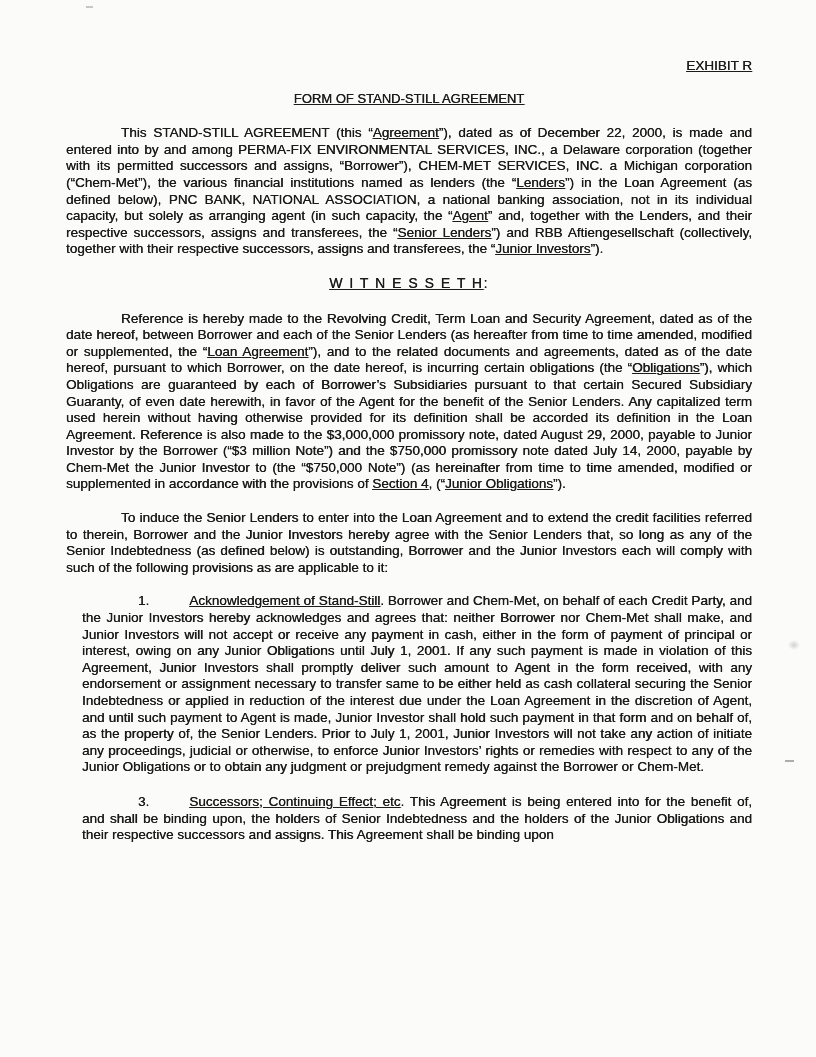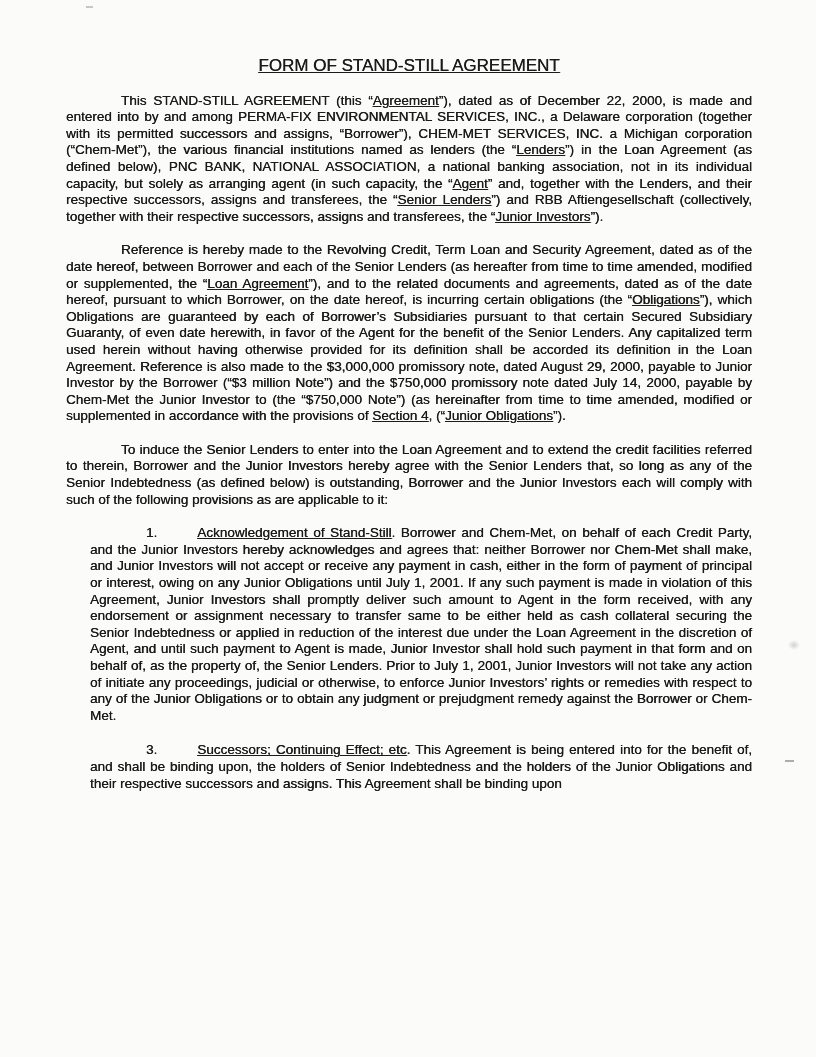--- a/index.html
+++ b/index.html
@@ -22,39 +22,39 @@
     top: 58px;
     width: 686px;
   }
   .u { text-decoration: underline; }
   .exhibit {
     text-align: right;
     margin: 0 0 16px 0;
   }
   .title {
     text-align: center;
-    font-size: 17px;
+    font-size: 13px;
     font-weight: normal;
     margin: 0 0 18px 0;
   }
   .para {
     text-align: justify;
     margin: 0 0 17px 0;
   }
   .indent { text-indent: 55px; }
   .witnesseth {
     text-align: center;
     font-weight: normal;
     font-size: 14px;
     letter-spacing: 1.5px;
     margin: 3px 0 19px 0;
   }
   .sect {
     text-indent: 56px;
-    margin: 0 0 18px 16px;
+    margin: 0 0 18px 8px;
     padding-left: 8px;
   }
   .sectab { display: inline-block; width: 40px; }
   .footer {
     position: absolute;
     left: 62px;
     top: 950px;
     font-size: 11.5px;
     line-height: 14px;
     color: #2c2c2c;
@@ -78,27 +78,31 @@
 </head>
 <body>
 
 <div class="page">
   <div class="artifact artifact-speck"></div>
   <div class="artifact artifact-smudge"></div>
   <div class="artifact artifact-dash"></div>
 
   <div class="content">
 
+    <div class="exhibit">
+      <span class="u">EXHIBIT R</span>
+    </div>
 
     <h1 class="title">
       <span class="u">FORM OF STAND-STILL AGREEMENT</span>
     </h1>
 
     <p class="para indent"><span>This STAND-STILL AGREEMENT (this “</span><span class="u">Agreement</span><span>”), dated as of December 22, 2000, is made and entered into by and among PERMA-FIX ENVIRONMENTAL SERVICES, INC., a Delaware corporation (together with its permitted successors and assigns, “Borrower”), CHEM-MET SERVICES, INC. a Michigan corporation (“Chem-Met”), the various financial institutions named as lenders (the “</span><span class="u">Lenders</span><span>”) in the Loan Agreement (as defined below), PNC BANK, NATIONAL ASSOCIATION, a national banking association, not in its individual capacity, but solely as arranging agent (in such capacity, the “</span><span class="u">Agent</span><span>”  and, together with the Lenders, and their respective successors, assigns and transferees, the “</span><span class="u">Senior Lenders</span><span>”) and  RBB Aftiengesellschaft (collectively, together with their respective successors, assigns and transferees, the “</span><span class="u">Junior Investors</span><span>”).</span></p>
 
+    <h2 class="witnesseth"><span class="u">W I T N E S S E T H</span><span>:</span></h2>
 
     <p class="para indent"><span>Reference is hereby made to the Revolving Credit, Term Loan and Security Agreement, dated as of the date hereof, between Borrower and each of the Senior Lenders (as hereafter from time to time amended, modified or supplemented, the “</span><span class="u">Loan Agreement</span><span>”), and to the related documents and agreements, dated as of the date hereof, pursuant to which Borrower, on the date hereof, is incurring certain obligations (the “</span><span class="u">Obligations</span><span>”), which Obligations are guaranteed by each of Borrower’s Subsidiaries pursuant to that certain Secured Subsidiary Guaranty, of even date herewith, in favor of the Agent for the benefit of the Senior Lenders.  Any capitalized term used herein without having otherwise provided for its definition shall be accorded its definition in the Loan Agreement.  Reference is also made to the $3,000,000 promissory note, dated August 29, 2000, payable to Junior Investor by the Borrower (“$3 million Note”) and the $750,000 promissory note dated July 14, 2000, payable by Chem-Met the Junior Investor to (the “$750,000 Note”) (as hereinafter from time to time amended, modified or supplemented in accordance with the provisions of  </span><span class="u">Section 4</span><span>, (“</span><span class="u">Junior Obligations</span><span>”).</span></p>
 
     <p class="para indent"><span>To induce the Senior Lenders to enter into the Loan Agreement and to extend the credit facilities referred to therein, Borrower and the Junior Investors hereby agree with the Senior Lenders that, so long as any of the Senior Indebtedness (as defined below) is outstanding, Borrower and the Junior Investors each will comply with such of the following provisions as are applicable to it:</span></p>
 
     <p class="para sect"><span class="secnum">1.</span><span class="sectab"></span><span class="u">Acknowledgement of Stand-Still</span><span>.  Borrower and Chem-Met, on behalf of each Credit Party, and the Junior Investors hereby acknowledges and agrees that: neither Borrower nor Chem-Met shall make, and Junior Investors will not accept or receive any payment in cash, either in the form of payment of principal or interest, owing on any Junior Obligations until July 1, 2001.  If any such payment is made in violation of this Agreement, Junior Investors shall promptly deliver such amount to Agent in the form received, with any endorsement or assignment necessary to transfer same to be either held as cash collateral securing the Senior Indebtedness or applied in reduction of the interest due under the Loan Agreement in the discretion of Agent, and until such payment to Agent is made, Junior Investor shall hold such payment in that form and on behalf of, as the property of, the Senior Lenders.  Prior to July 1, 2001, Junior Investors will not take any action of initiate any proceedings, judicial or otherwise, to enforce Junior Investors’ rights or remedies with respect to any of the Junior Obligations or to obtain any judgment or prejudgment remedy against the Borrower or Chem-Met.</span></p>
 
 
     <p class="para sect"><span class="secnum">3.</span><span class="sectab"></span><span class="u">Successors; Continuing Effect; etc</span><span>.  This Agreement is being entered into for the benefit of, and shall be binding upon, the holders of Senior Indebtedness and the holders of the Junior Obligations and their respective successors and assigns.   This Agreement shall be binding upon</span></p>
 

